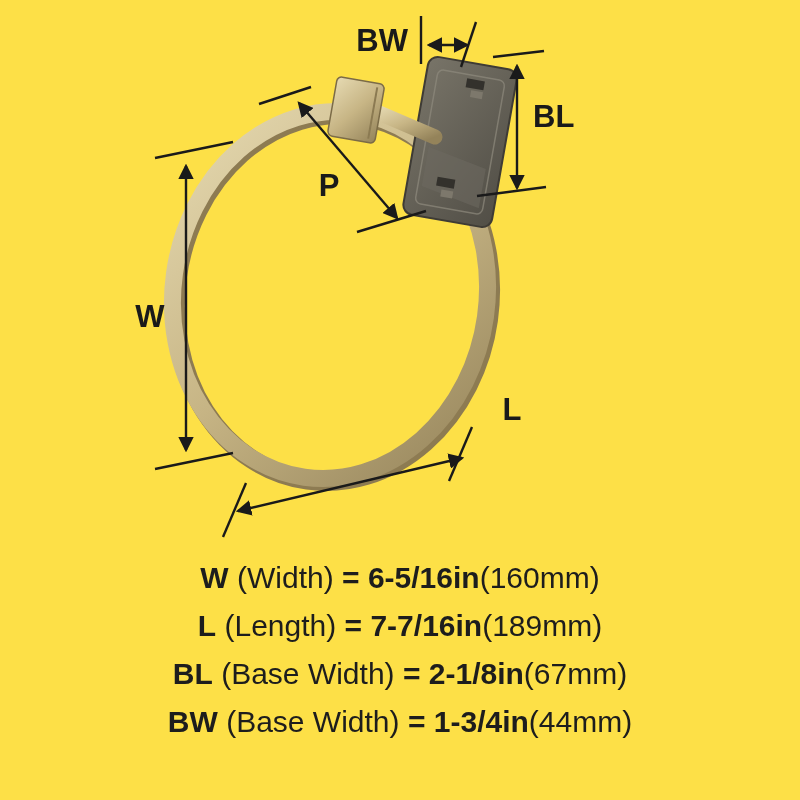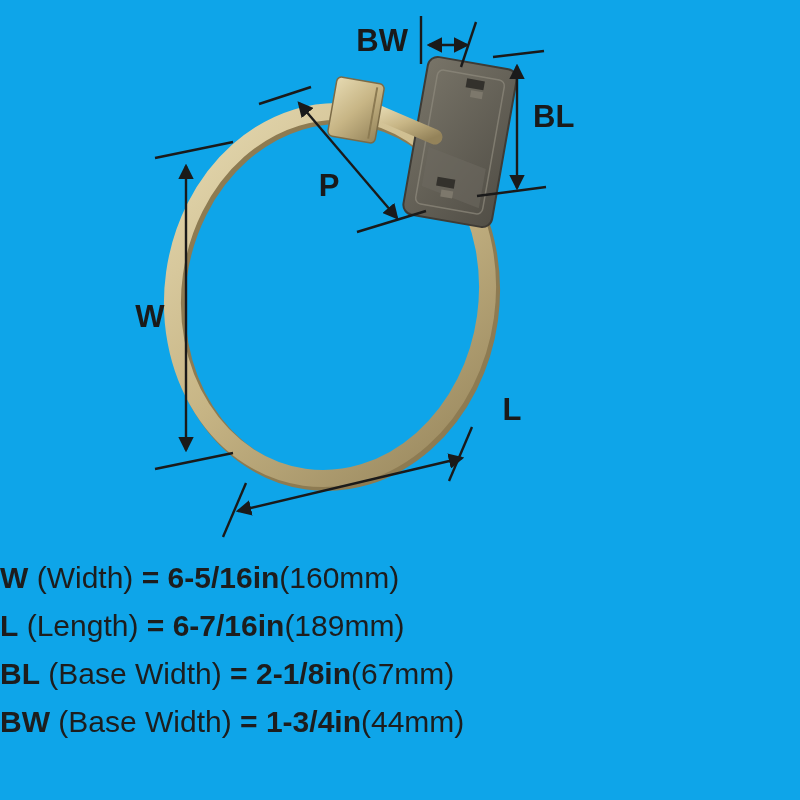--- a/index.html
+++ b/index.html
@@ -1,29 +1,30 @@
 <!DOCTYPE html>
 <html><head>
 <meta charset="utf-8">
 <style>
   html,body{margin:0;padding:0;background:#ffffff;}
   .page{
-    width:800px;height:800px;background:#0ea5e9;overflow:hidden;
+    width:800px;height:800px;background:#fde047;overflow:hidden;
     font-family:"Liberation Sans","DejaVu Sans",sans-serif;
     display:flex;flex-direction:column;align-items:center;
   }
   svg{display:block;}
   .dims line{stroke-width:2.4;fill:none;}
   .dims text{
     fill:#1a1a1a;stroke:none;
     font:700 31px "Liberation Sans","DejaVu Sans",sans-serif;
   }
   .specs{
     width:100%;
     padding-top:6px;
+    text-align:center;
     color:#1d1d1d;
     font-size:30px;
     line-height:48px;
   }
   .spec-row{white-space:nowrap;}
   .sb{font-weight:700;}
   .sr{font-weight:400;}
 </style>
 </head>
 <body>
@@ -105,21 +106,21 @@
       <span class="sb">W</span>
       <span class="sr">(Width)</span>
       <span class="sb">=</span>
       <span class="sb">6-5/16in</span><span class="sr">(160mm)</span>
     </div>
 
     <div class="spec-row">
       <span class="sb">L</span>
       <span class="sr">(Length)</span>
       <span class="sb">=</span>
-      <span class="sb">6-7/16in</span><span class="sr">(189mm)</span>
+      <span class="sb">7-7/16in</span><span class="sr">(189mm)</span>
     </div>
 
 
     <div class="spec-row">
       <span class="sb">BL</span>
       <span class="sr">(Base Width)</span>
       <span class="sb">=</span>
       <span class="sb">2-1/8in</span><span class="sr">(67mm)</span>
     </div>
 

